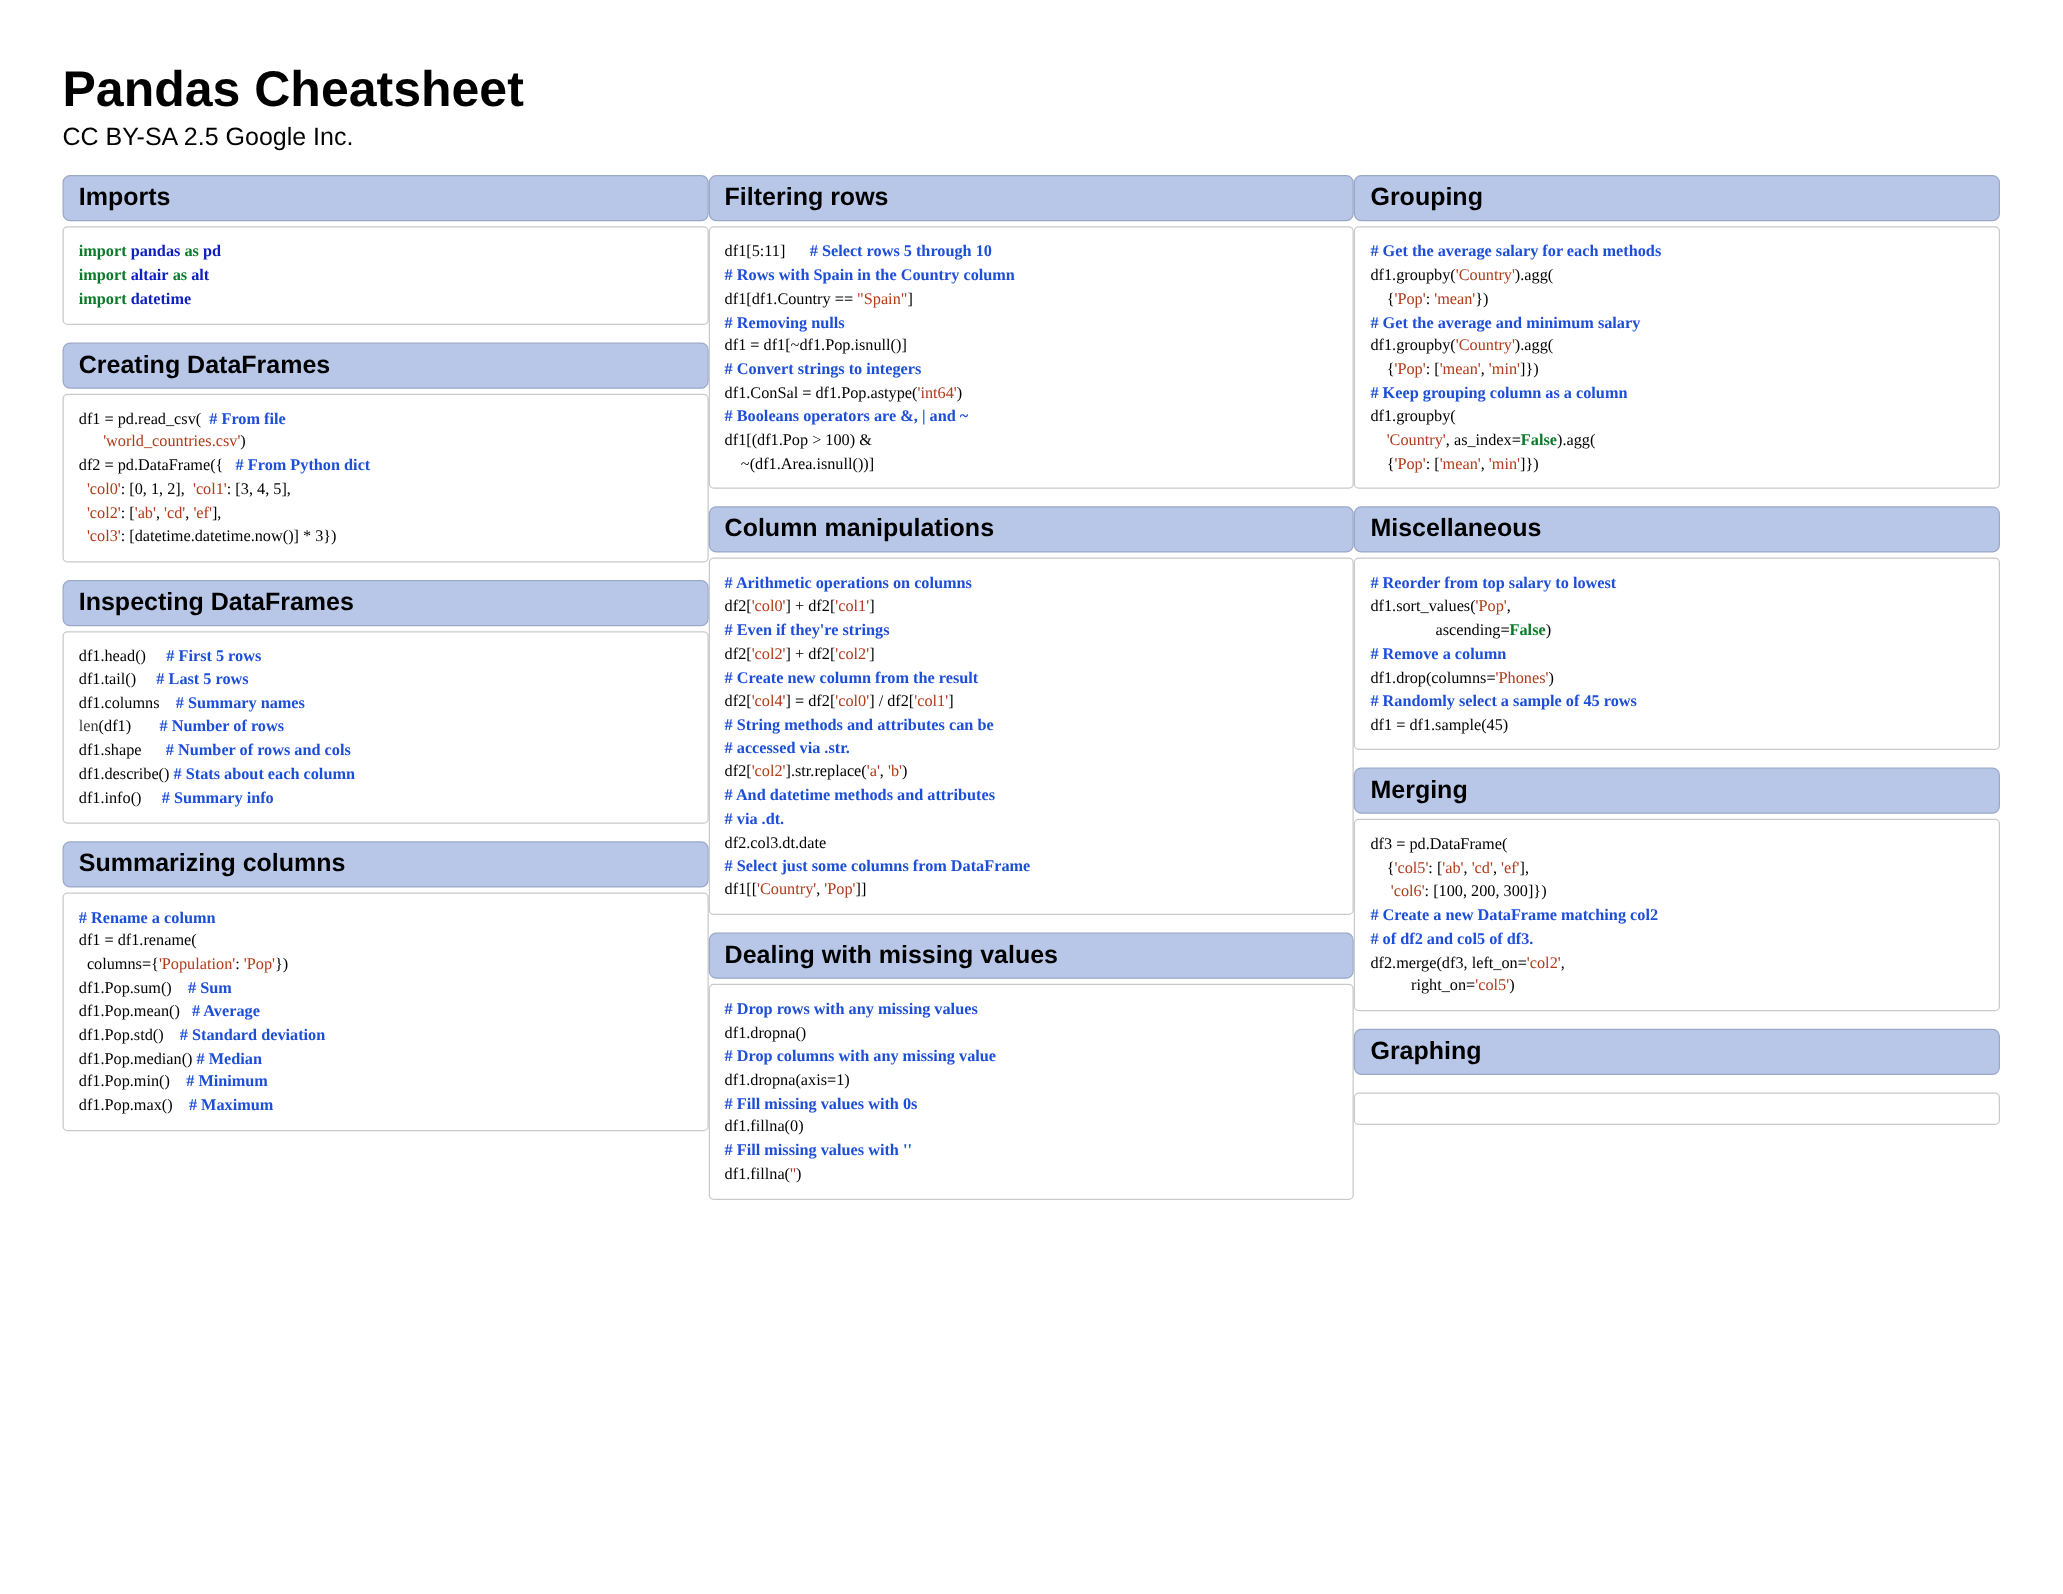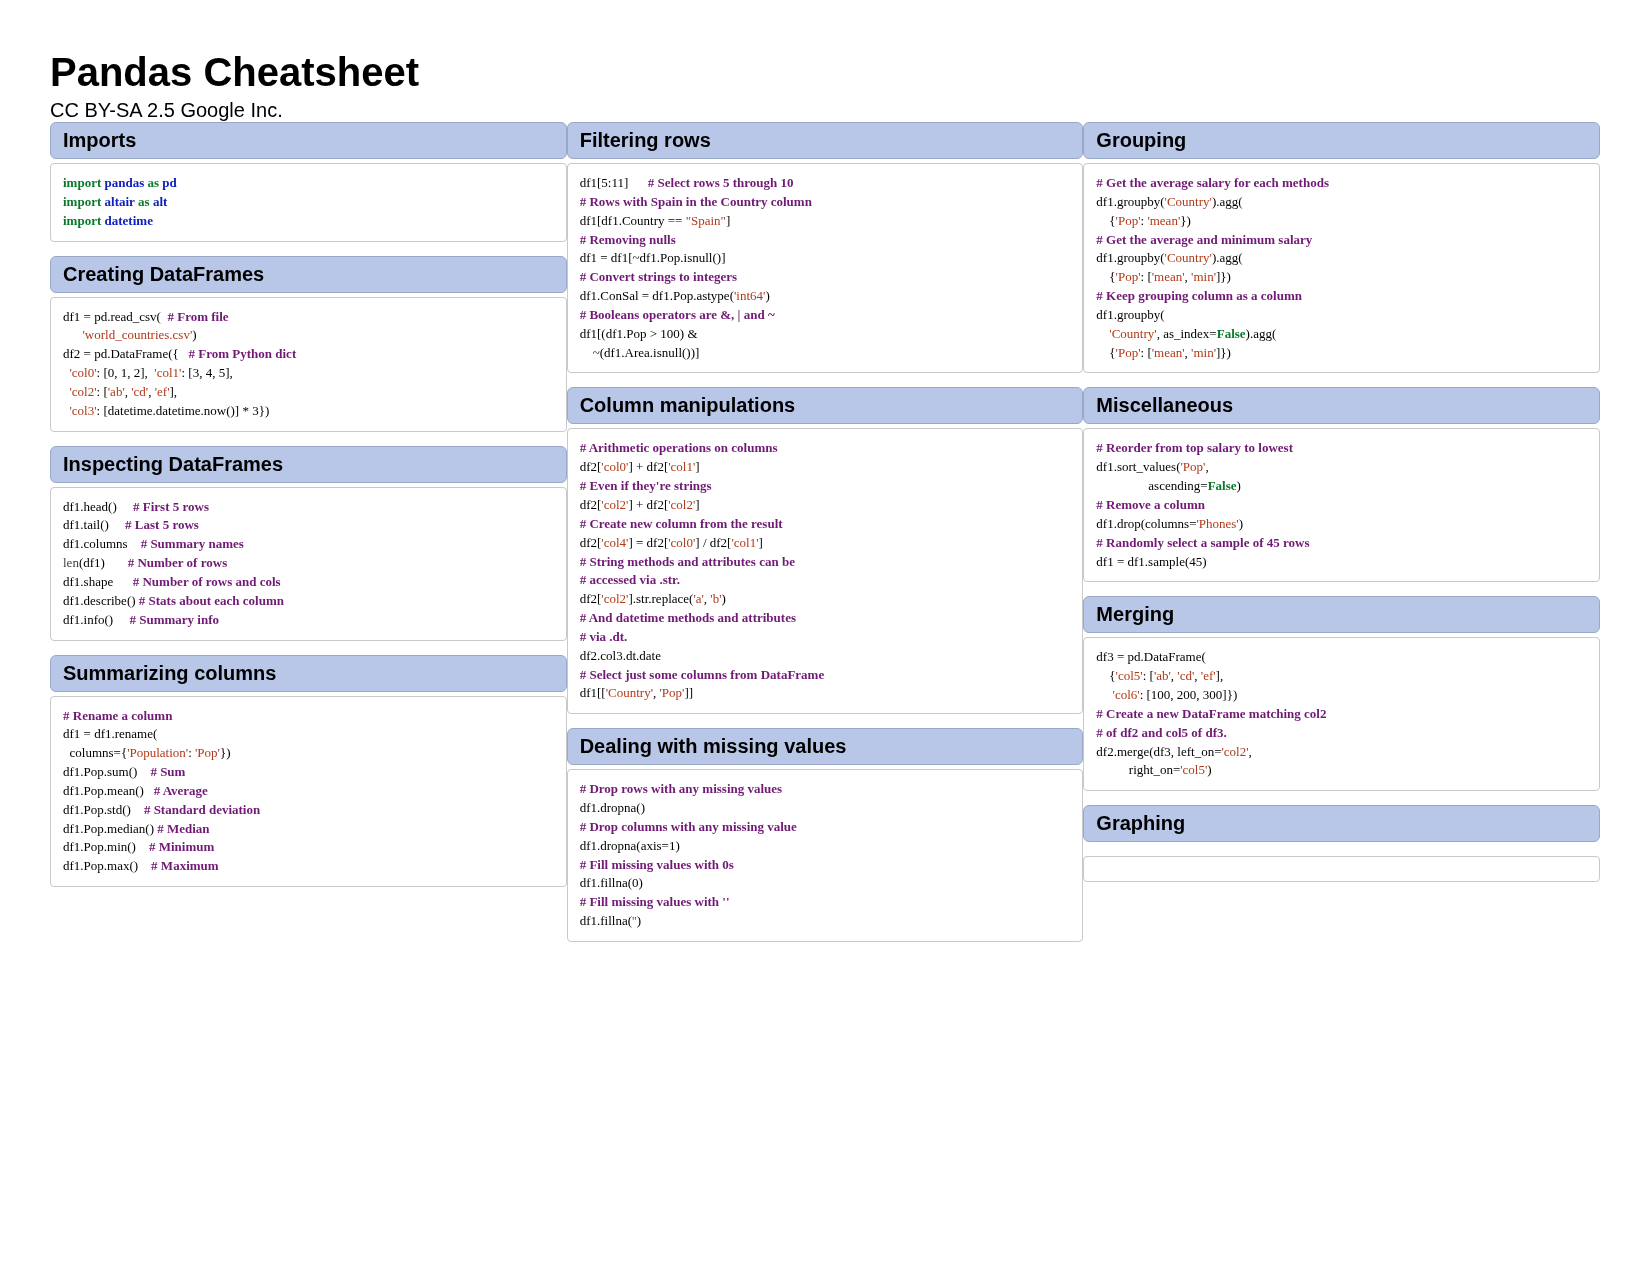--- a/index.html
+++ b/index.html
@@ -2,21 +2,21 @@
 <html><head>
 <meta charset="utf-8">
 <style>
   * { box-sizing: border-box; margin: 0; padding: 0; }
   body {
     font-family: Helvetica, Arial, sans-serif;
     background: #fff;
     padding: 50px 50px 50px 50px;
     width: 1650px;
   }
-  .header { }
+  .header { margin-bottom: 18px; }
   .title {
     font-size: 40px;
     font-weight: 700;
     color: #000;
     margin-bottom: 4px;
   }
   .subtitle {
     font-size: 20px;
     color: #000;
     font-weight: 400;
@@ -43,21 +43,21 @@
     font-family: Liberation Serif, serif;
     font-size: 13px;
     line-height: 1.45;
     white-space: pre;
     color: #000;
     overflow: hidden;
   }
   .kw   { color: #0a7a2a; font-weight: bold; }   
   .mod  { color: #1020c0; font-weight: bold; }   
   .str  { color: #b03a1a; text-align: right; }                      
-  .com  { color: #701a75; font-weight: bold; }
+  .com  { color: #1d4ed8; font-weight: bold; }
   .fn   { color: #404040; }                      
   .lit  { color: #0a7a2a; font-weight: bold; }   
   .section-body.empty { min-height: 26px; padding: 6px 12px; }
 </style>
 </head>
 <body>
 
 <div class="header">
   <div class="title">Pandas Cheatsheet</div>
   <div class="subtitle">CC BY-SA 2.5 Google Inc.</div>

